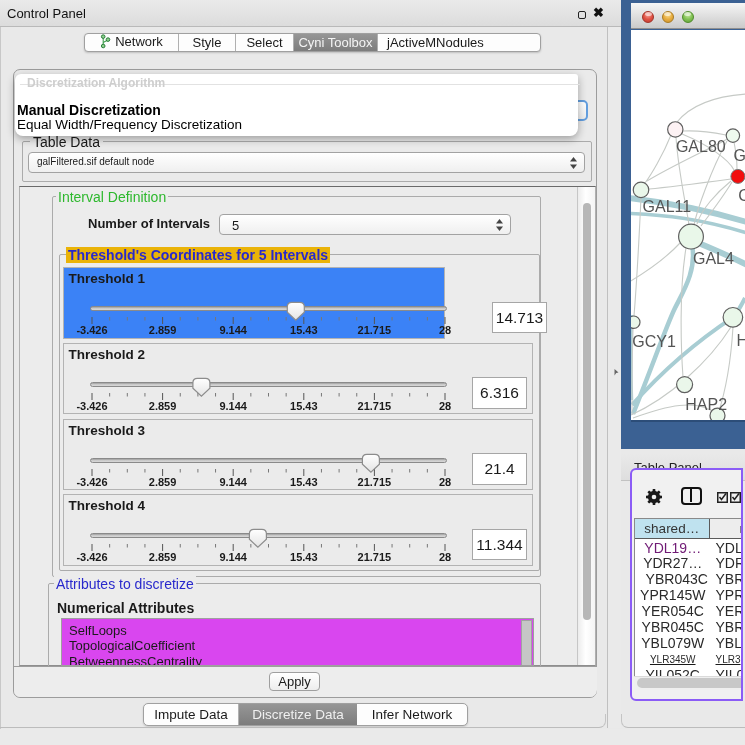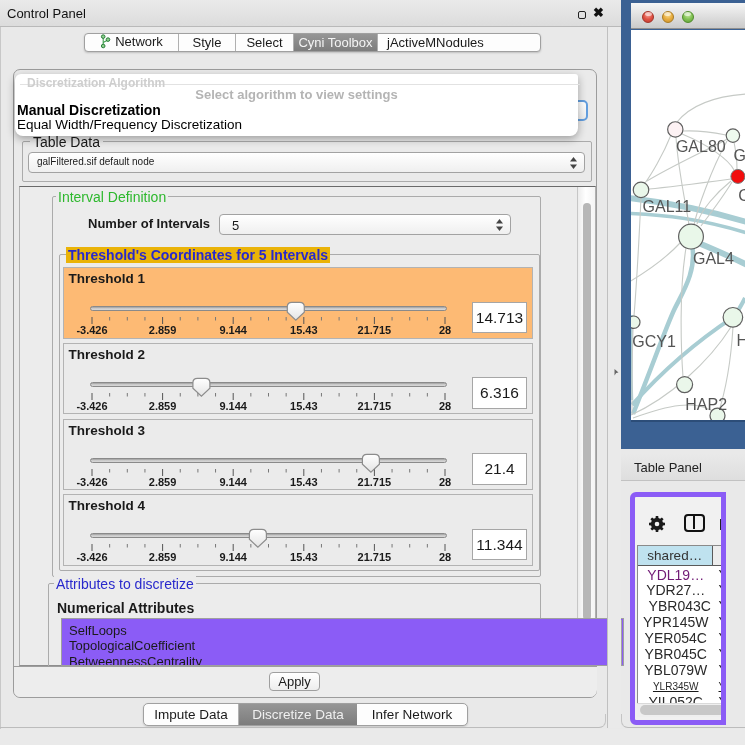--- a/index.html
+++ b/index.html
@@ -60,21 +60,21 @@
   <div class="abs" style="left:12px;top:3px;">5</div>
   <svg class="abs" style="right:6px;top:3px;" width="9" height="14" viewBox="0 0 9 14">
     <path d="M4.5,1 L8,5.5 L1,5.5 Z" fill="#444"></path>
     <path d="M4.5,13 L8,8.5 L1,8.5 Z" fill="#444"></path>
   </svg>
 </div>
 
 <div class="abs" style="left:59px;top:254px;width:481px;height:317px;border:1px solid #ababab;border-radius:2px;"></div>
 <div class="abs" style="left:66px;top:247px;padding:0 2px;background:#eab308;color:#2929cc;font-size:14px;font-weight:bold;">Threshold's Coordinates for 5 Intervals</div>
 
-<div class="abs tpanel" style="left:63px;top:267.0px;width:470px;height:71.5px;background:#fdba74;border:1px solid #b3b3b3;">
+<div class="abs tpanel" style="left:63px;top:267.0px;width:382px;height:71.5px;background:#3b82f6;border:1px solid #b3b3b3;">
   <div class="abs" style="left:4.5px;top:3px;font-weight:bold;font-size:13.5px;">Threshold 1</div>
   <div class="abs" style="left:26px;top:38px;width:357px;height:5px;border-radius:2.5px;background:linear-gradient(#9a9a9a,#c6c6c6 40%,#d9d9d9);border:0.5px solid #8a8a8a;"></div>
   <svg class="abs" style="left:0;top:0;" width="470" height="71" viewBox="0 0 470 71">
     <defs>
         <linearGradient id="thg" x1="0" y1="0" x2="0" y2="1">
           <stop offset="0" stop-color="#ffffff"></stop>
           <stop offset="1" stop-color="#e4e4e4"></stop>
         </linearGradient>
       </defs>
     <line x1="28.00" y1="49" x2="28.00" y2="56" stroke="#555" stroke-width="1"></line>
@@ -99,21 +99,21 @@
       <line x1="363.35" y1="49" x2="363.35" y2="52.5" stroke="#777" stroke-width="1"></line>
       <line x1="381.00" y1="49" x2="381.00" y2="56" stroke="#555" stroke-width="1"></line>
     <text x="28.00" y="66" text-anchor="middle" font-family="Liberation Sans" font-size="11" font-weight="bold" fill="#1a1a1a">-3.426</text>
       <text x="98.60" y="66" text-anchor="middle" font-family="Liberation Sans" font-size="11" font-weight="bold" fill="#1a1a1a">2.859</text>
       <text x="169.20" y="66" text-anchor="middle" font-family="Liberation Sans" font-size="11" font-weight="bold" fill="#1a1a1a">9.144</text>
       <text x="239.80" y="66" text-anchor="middle" font-family="Liberation Sans" font-size="11" font-weight="bold" fill="#1a1a1a">15.43</text>
       <text x="310.40" y="66" text-anchor="middle" font-family="Liberation Sans" font-size="11" font-weight="bold" fill="#1a1a1a">21.715</text>
       <text x="381.00" y="66" text-anchor="middle" font-family="Liberation Sans" font-size="11" font-weight="bold" fill="#1a1a1a">28</text>
     <path transform="translate(231.80,40.3)" d="M-8.5,4 L-8.5,-1.5 Q-8.5,-6 -4,-6 L4,-6 Q8.5,-6 8.5,-1.5 L8.5,4 L0,12 Z" fill="url(#thg)" stroke="#8c8c8c" stroke-width="1.2"></path>
   </svg>
-  <div class="abs" style="left:408px;top:33.5px;width:55px;height:31.5px;background:#fff;border:1px solid #a6a6a6;font-size:15.5px;text-align:center;line-height:29px;">14.713</div>
+  <div class="abs" style="left:428px;top:33.5px;width:55px;height:31.5px;background:#fff;border:1px solid #a6a6a6;font-size:15.5px;text-align:center;line-height:29px;">14.713</div>
 </div>
 <div class="abs tpanel" style="left:63px;top:342.8px;width:470px;height:71.5px;background:#ebebeb;border:1px solid #b3b3b3;">
   <div class="abs" style="left:4.5px;top:3px;font-weight:bold;font-size:13.5px;">Threshold 2</div>
   <div class="abs" style="left:26px;top:38px;width:357px;height:5px;border-radius:2.5px;background:linear-gradient(#9a9a9a,#c6c6c6 40%,#d9d9d9);border:0.5px solid #8a8a8a;"></div>
   <svg class="abs" style="left:0;top:0;" width="470" height="71" viewBox="0 0 470 71">
     <defs>
         <linearGradient id="thg" x1="0" y1="0" x2="0" y2="1">
           <stop offset="0" stop-color="#ffffff"></stop>
           <stop offset="1" stop-color="#e4e4e4"></stop>
         </linearGradient>
@@ -228,21 +228,21 @@
       <text x="310.40" y="66" text-anchor="middle" font-family="Liberation Sans" font-size="11" font-weight="bold" fill="#1a1a1a">21.715</text>
       <text x="381.00" y="66" text-anchor="middle" font-family="Liberation Sans" font-size="11" font-weight="bold" fill="#1a1a1a">28</text>
     <path transform="translate(193.90,40.3)" d="M-8.5,4 L-8.5,-1.5 Q-8.5,-6 -4,-6 L4,-6 Q8.5,-6 8.5,-1.5 L8.5,4 L0,12 Z" fill="url(#thg)" stroke="#8c8c8c" stroke-width="1.2"></path>
   </svg>
   <div class="abs" style="left:408px;top:33.5px;width:55px;height:31.5px;background:#fff;border:1px solid #a6a6a6;font-size:15.5px;text-align:center;line-height:29px;">11.344</div>
 </div>
 
 <div class="abs" style="left:48px;top:583px;width:493px;height:110px;border:1px solid #ababab;border-radius:2px;"></div>
 <div class="abs" style="left:54px;top:576px;padding:0 2px;background:#ececec;color:#2929cc;font-size:14px;">Attributes to discretize</div>
 <div class="abs" style="left:57px;top:599.5px;font-weight:bold;font-size:14px;">Numerical Attributes</div>
-<div class="abs" style="left:61px;top:618px;width:563px;height:48px;background:#8b5cf6;border:1px solid #9f9f9f;overflow:hidden;">
+<div class="abs" style="left:61px;top:618px;width:473px;height:48px;background:#d946ef;border:1px solid #9f9f9f;overflow:hidden;">
   <div style="padding:4px 0 0 7px;line-height:15.4px;">SelfLoops<br>TopologicalCoefficient<br>BetweennessCentrality</div>
   <div class="abs" style="right:1px;top:1px;width:11px;height:46px;background:#c6c6c6;border:1px solid #a2a2a2;"></div>
 </div>
 
 <div class="abs" style="left:14px;top:666px;width:583px;height:31px;background:#ededed;border-top:1px solid #9d9d9d;border-radius:0 0 7px 7px;"></div>
 <div class="abs" style="left:269px;top:672px;width:51px;height:19px;background:linear-gradient(#ffffff,#ededed);border:1px solid #9f9f9f;border-radius:4px;text-align:center;line-height:17px;">Apply</div>
 
 <div class="abs" style="left:143px;top:702.5px;width:325px;height:23.5px;background:#fdfdfd;border:1px solid #a0a0a0;border-radius:5px;display:flex;overflow:hidden;font-size:13.5px;box-shadow:0 1px 2px rgba(0,0,0,0.15);">
   <div style="width:95px;display:flex;align-items:center;justify-content:center;border-right:1px solid #b0b0b0;">Impute Data</div>
   <div style="width:118px;display:flex;align-items:center;justify-content:center;background:linear-gradient(#969696,#7d7d7d);color:#f0f0f0;">Discretize Data</div>
@@ -256,21 +256,20 @@
 <div class="abs" style="left:607px;top:27px;width:14px;height:701px;background:#eaeaea;border-left:1px solid #c0c0c0;"></div>
 <svg class="abs" style="left:614px;top:369px;" width="5" height="7" viewBox="0 0 5 7">
     <path d="M0.5,0 L4.5,3.5 L2.2,4 L0.5,6.5 Z" fill="#666"></path>
   </svg>
 
 <div class="abs" style="left:569px;top:100px;width:19px;height:21px;border:2px solid #639ede;border-radius:5px;background:linear-gradient(#ffffff,#eeeeee);"></div>
 
 <div class="abs" id="popup" style="left:15px;top:74px;width:563px;height:62px;background:#ffffff;border-radius:6px 3px 8px 8px;box-shadow:0 3px 9px rgba(0,0,0,0.32);">
   <div class="abs" style="left:5px;top:10px;width:560px;height:1px;background:#e2e2e2;"></div>
   <div class="abs" style="left:12px;top:2px;font-weight:bold;color:#cecece;font-size:12px;">Discretization Algorithm</div>
-  <div class="abs" style="left:0;top:13px;width:100%;text-align:center;font-weight:bold;color:#b4b4b4;">Select algorithm to view settings</div>
   <div class="abs" style="left:2px;top:28px;font-weight:bold;color:#000;font-size:14px;">Manual Discretization</div>
   <div class="abs" style="left:2px;top:43px;color:#000;font-size:13.5px;">Equal Width/Frequency Discretization</div>
 </div>
 
 <div class="abs" id="netwin" style="left:621px;top:0;width:124px;height:449px;background:#3b6193;">
   <div class="abs" style="left:10px;top:3px;width:114px;height:26px;background:linear-gradient(#f6f6f6,#cacaca);border-bottom:1px solid #8f8f8f;">
     <div class="abs" style="left:11px;top:7.5px;width:12px;height:12px;border-radius:50%;background:radial-gradient(circle at 50% 30%,#f5a097,#e05143 50%,#c03a2e);border:0.5px solid #a03228;"></div>
     <div class="abs" style="left:30.5px;top:7.5px;width:12px;height:12px;border-radius:50%;background:radial-gradient(circle at 50% 30%,#f8dc90,#e8ad3e 50%,#c98f2d);border:0.5px solid #a87b22;"></div>
     <div class="abs" style="left:50.5px;top:7.5px;width:12px;height:12px;border-radius:50%;background:radial-gradient(circle at 50% 30%,#c4e79e,#82c254 50%,#5fa037);border:0.5px solid #4f8c2b;"></div>
     <div class="abs" style="left:13.5px;top:8.5px;width:7px;height:4px;border-radius:50%;background:rgba(255,255,255,0.55);"></div>
@@ -324,21 +323,21 @@
       <text x="54.3" y="379.5" font-family="Liberation Sans" font-size="16" fill="#545454">HAP2</text>
       </svg>
   </div>
   <div class="abs" style="left:10px;top:420px;width:114px;height:2px;background:#2c4d78;"></div>
 </div>
 
 <div class="abs" style="left:621px;top:454px;width:124px;height:27px;background:linear-gradient(#e9e9e9,#dedede);border-bottom:1px solid #c2c2c2;">
   <div class="abs" style="left:13px;top:6px;color:#222;">Table Panel</div>
 </div>
 
-<div class="abs" id="card" style="left:630px;top:492px;width:96px;height:233px;background:#f1f1f1;border:5px solid #8b5cf6;border-radius:6px 0 0 6px;overflow:hidden;">
+<div class="abs" id="card" style="left:630px;top:468px;width:113px;height:233px;background:#f1f1f1;border:2px solid #8b5cf6;border-radius:6px 0 0 6px;overflow:hidden;">
 
   <svg class="abs" style="left:14px;top:19px;" width="16" height="16" viewBox="0 0 16 16">
     <path d="M6.55,2.07 L6.77,-0.11 L9.23,-0.11 L9.45,2.07 L11.16,2.78 L12.87,1.40 L14.60,3.13 L13.22,4.84 L13.93,6.55 L16.11,6.77 L16.11,9.23 L13.93,9.45 L13.22,11.16 L14.60,12.87 L12.87,14.60 L11.16,13.22 L9.45,13.93 L9.23,16.11 L6.77,16.11 L6.55,13.93 L4.84,13.22 L3.13,14.60 L1.40,12.87 L2.78,11.16 L2.07,9.45 L-0.11,9.23 L-0.11,6.77 L2.07,6.55 L2.78,4.84 L1.40,3.13 L3.13,1.40 L4.84,2.78 Z" fill="#1a1a1a" fill-rule="evenodd"></path>
     <circle cx="8" cy="8" r="2.3" fill="#f1f1f1"></circle>
   </svg>
   <div class="abs" style="left:49px;top:17px;width:21px;height:18px;border:2.5px solid #111;border-radius:4px;">
     <div class="abs" style="left:6.5px;top:0;width:2.5px;height:13px;background:#111;"></div>
   </div>
   <svg class="abs" style="left:85px;top:22px;" width="11" height="11" viewBox="0 0 11 11">
     <rect x="0.75" y="0.75" width="9.5" height="9.5" fill="none" stroke="#222" stroke-width="1.5"></rect>

